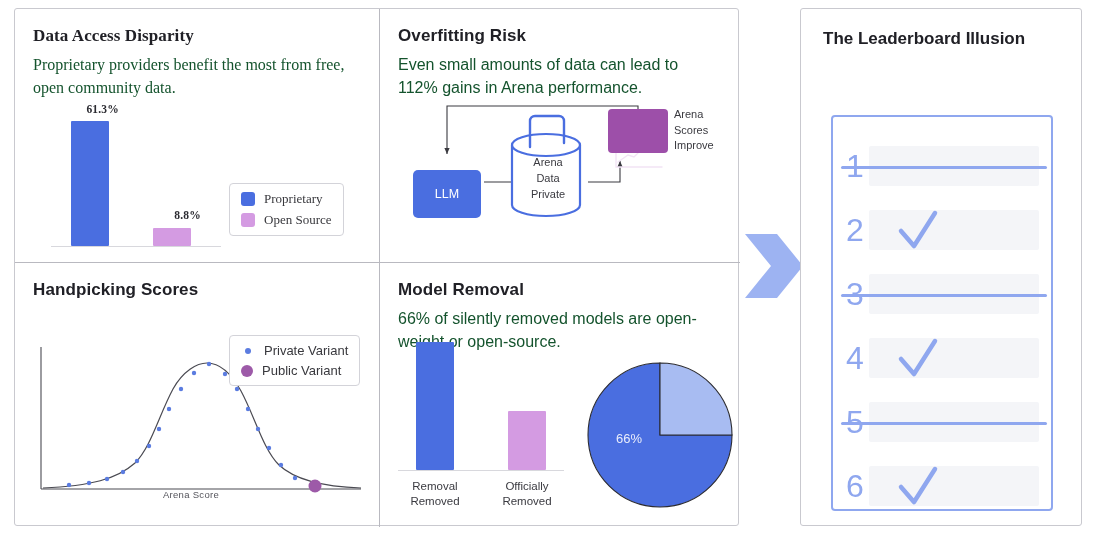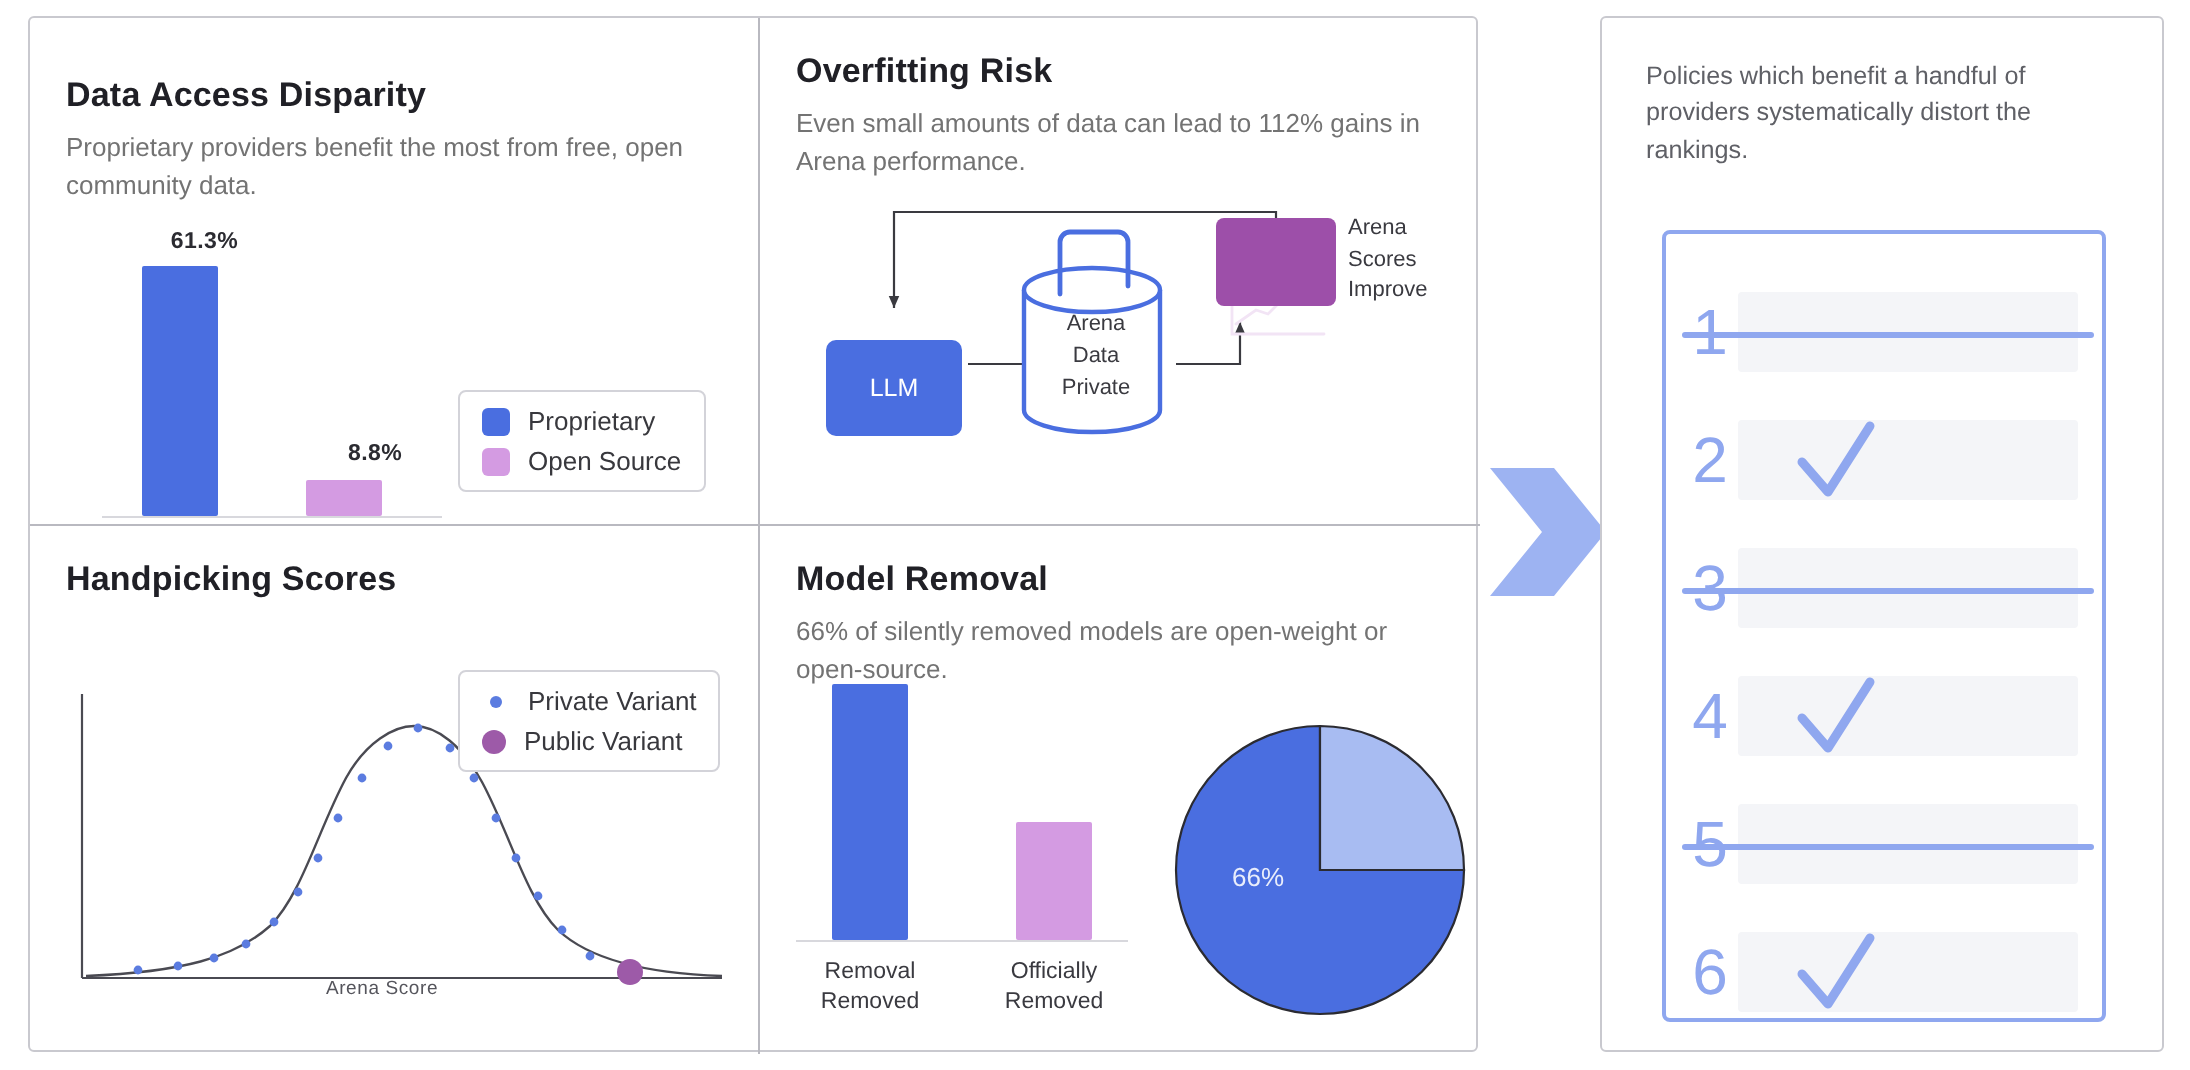--- a/index.html
+++ b/index.html
@@ -15,31 +15,31 @@
   
   .grid-card{
     position:absolute;left:14px;top:8px;width:725px;height:518px;
     border:1px solid #c9c9cf;background:#fff;border-radius:3px;
     box-sizing:border-box;
   }
   .vline{position:absolute;left:364px;top:0;width:1px;height:518px;background:#b9b9c0;}
   .hline{position:absolute;left:0;top:253px;width:725px;height:1px;background:#b9b9c0;}
 
   .quad{position:absolute;box-sizing:border-box;padding:18px 18px 6px 18px;}
-  .q1{left:0;top:12px;width:364px;height:253px;}
+  .q1{left:0;top:0;width:364px;height:253px;font-family:Liberation Serif, serif;}
   .q2{left:365px;top:0;width:360px;height:253px;}
   .q3{left:0;top:254px;width:364px;height:264px;}
   .q4{left:365px;top:254px;width:360px;height:264px;}
 
   .p-title{
     font-size:17px;font-weight:600;color:#202026;letter-spacing:.1px;
     margin:0 0 7px 0;line-height:1.1;
   }
   .p-sub{
-    font-size:13px;color:#737373;line-height:1.45;margin:0;
+    font-size:16px;color:#14532d;line-height:1.45;margin:0;
     max-width:312px;
   }
 
   
   .q1-plot{position:absolute;left:18px;top:88px;width:330px;height:150px;}
   .axis-base{position:absolute;left:18px;bottom:0;width:170px;height:1px;background:#d8d8dd;}
   .bar{position:absolute;bottom:1px;border-radius:1px;}
   .bar-label{
     position:absolute;font-size:11.5px;font-weight:600;color:#2b2b31;
     text-align:right;letter-spacing:.2px;
@@ -284,21 +284,21 @@
         <div class="pie-pct" style="left:222px;top:88px;">66%</div>
       </div>
     </div>
   </div>
 
   <svg class="chev" viewBox="0 0 62 68">
     <path d="M2,2 L34,2 L60,34 L34,66 L2,66 L28,34 Z" fill="#9db3f2"></path>
   </svg>
 
   <div class="right-card">
-    <div class="r-sub">Policies which benefit a handful of providers systematically distort the rankings.</div>
+    <div class="r-title">The Leaderboard Illusion</div>
 
     <div class="board">
 
       <div class="rank-row">
         <div class="rank-bar"></div>
         <div class="rank-num">1</div>
         <div class="strike"></div>
       </div>
 
       <div class="rank-row">

